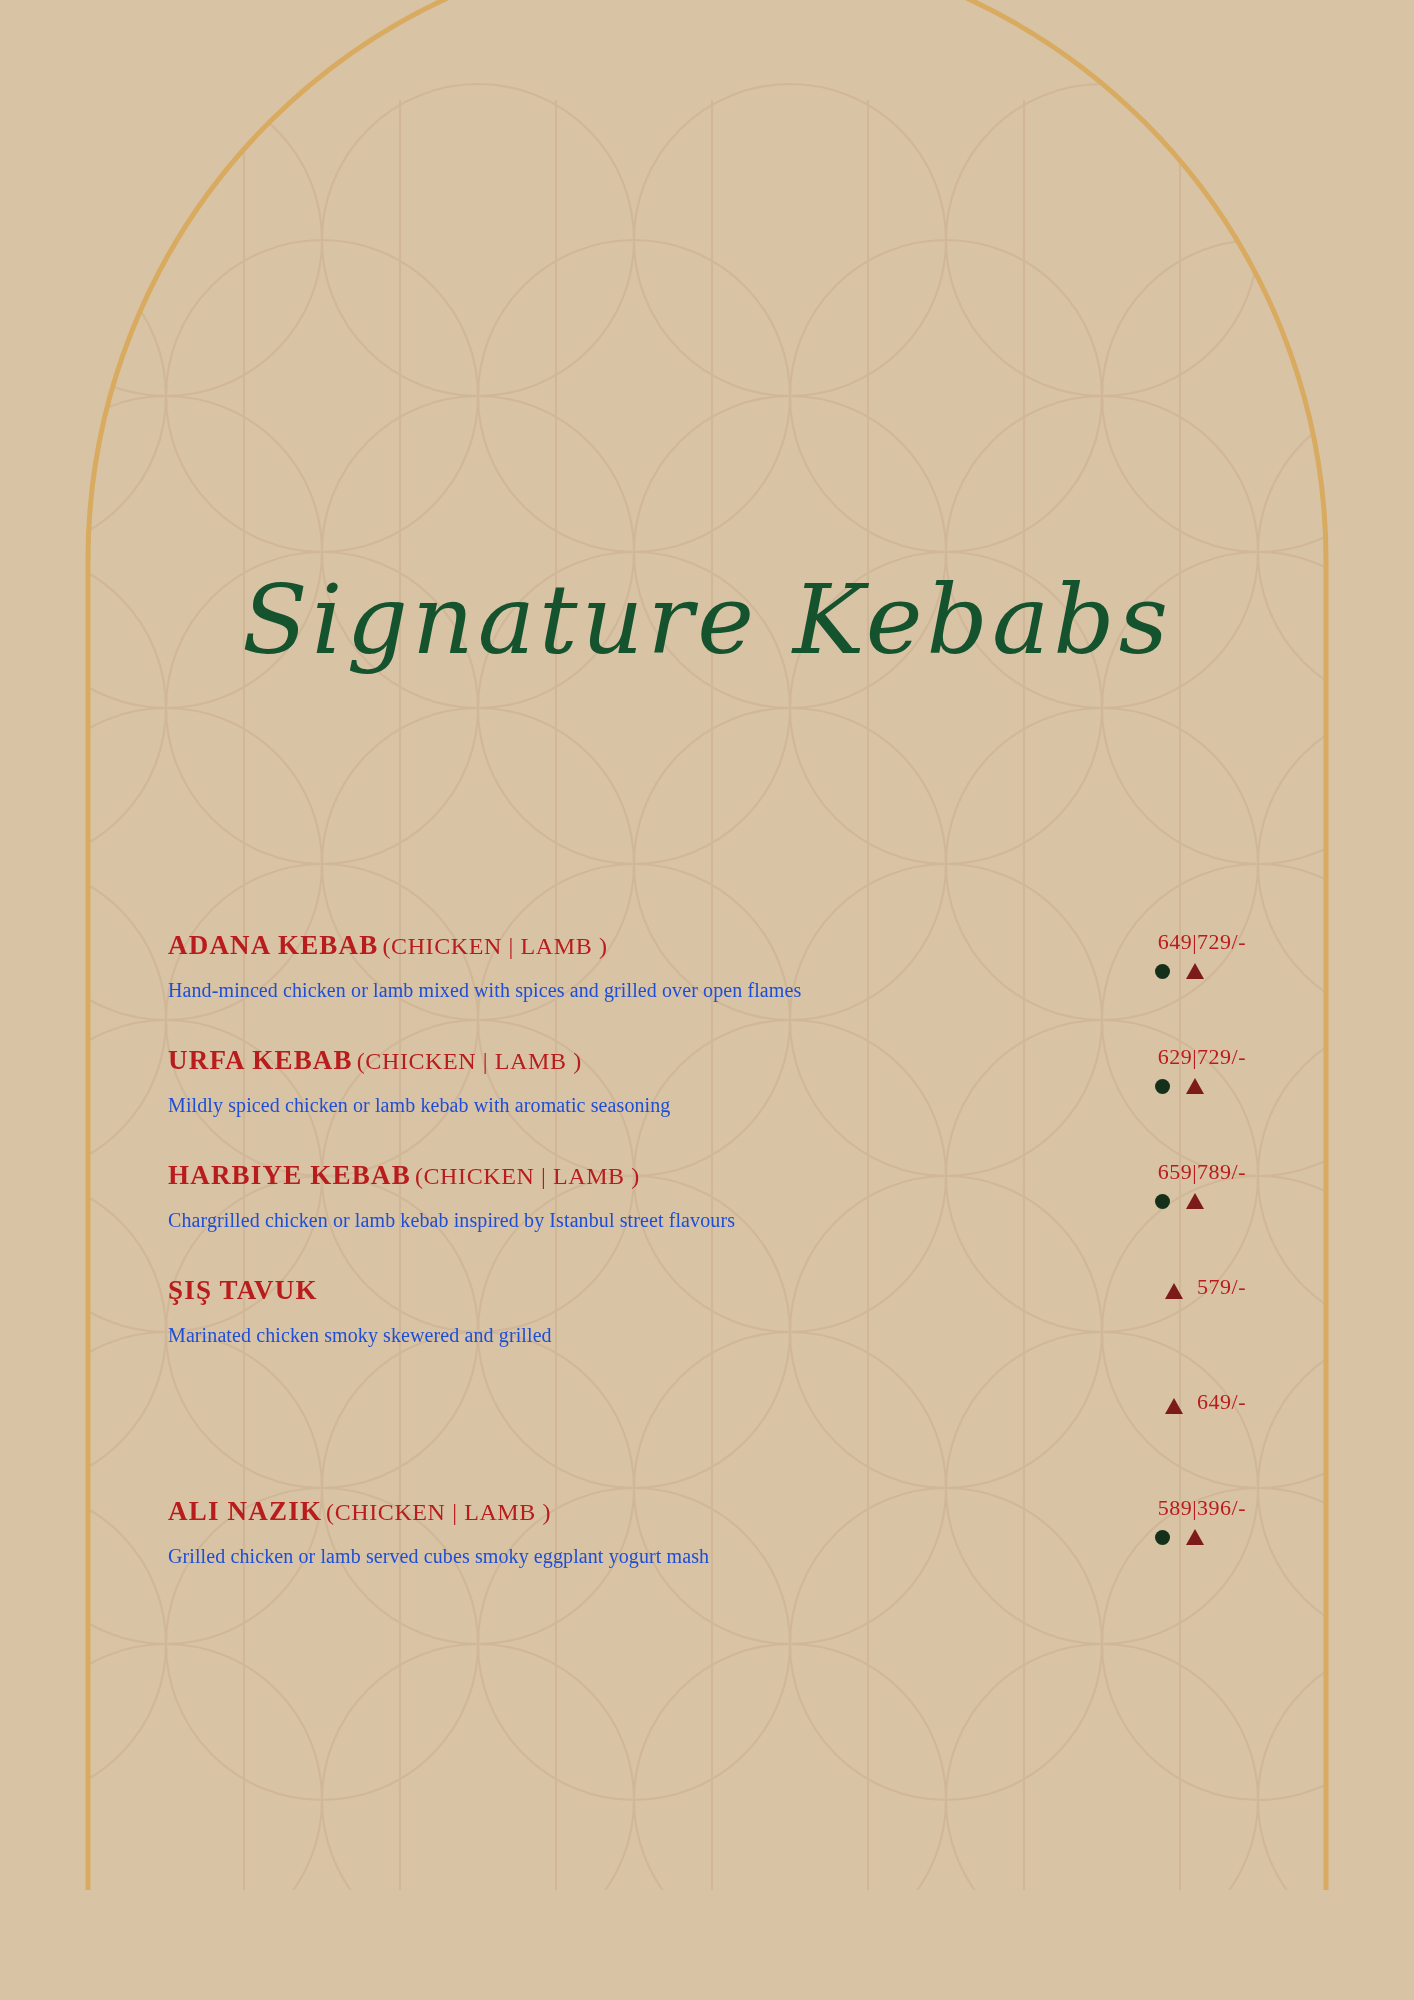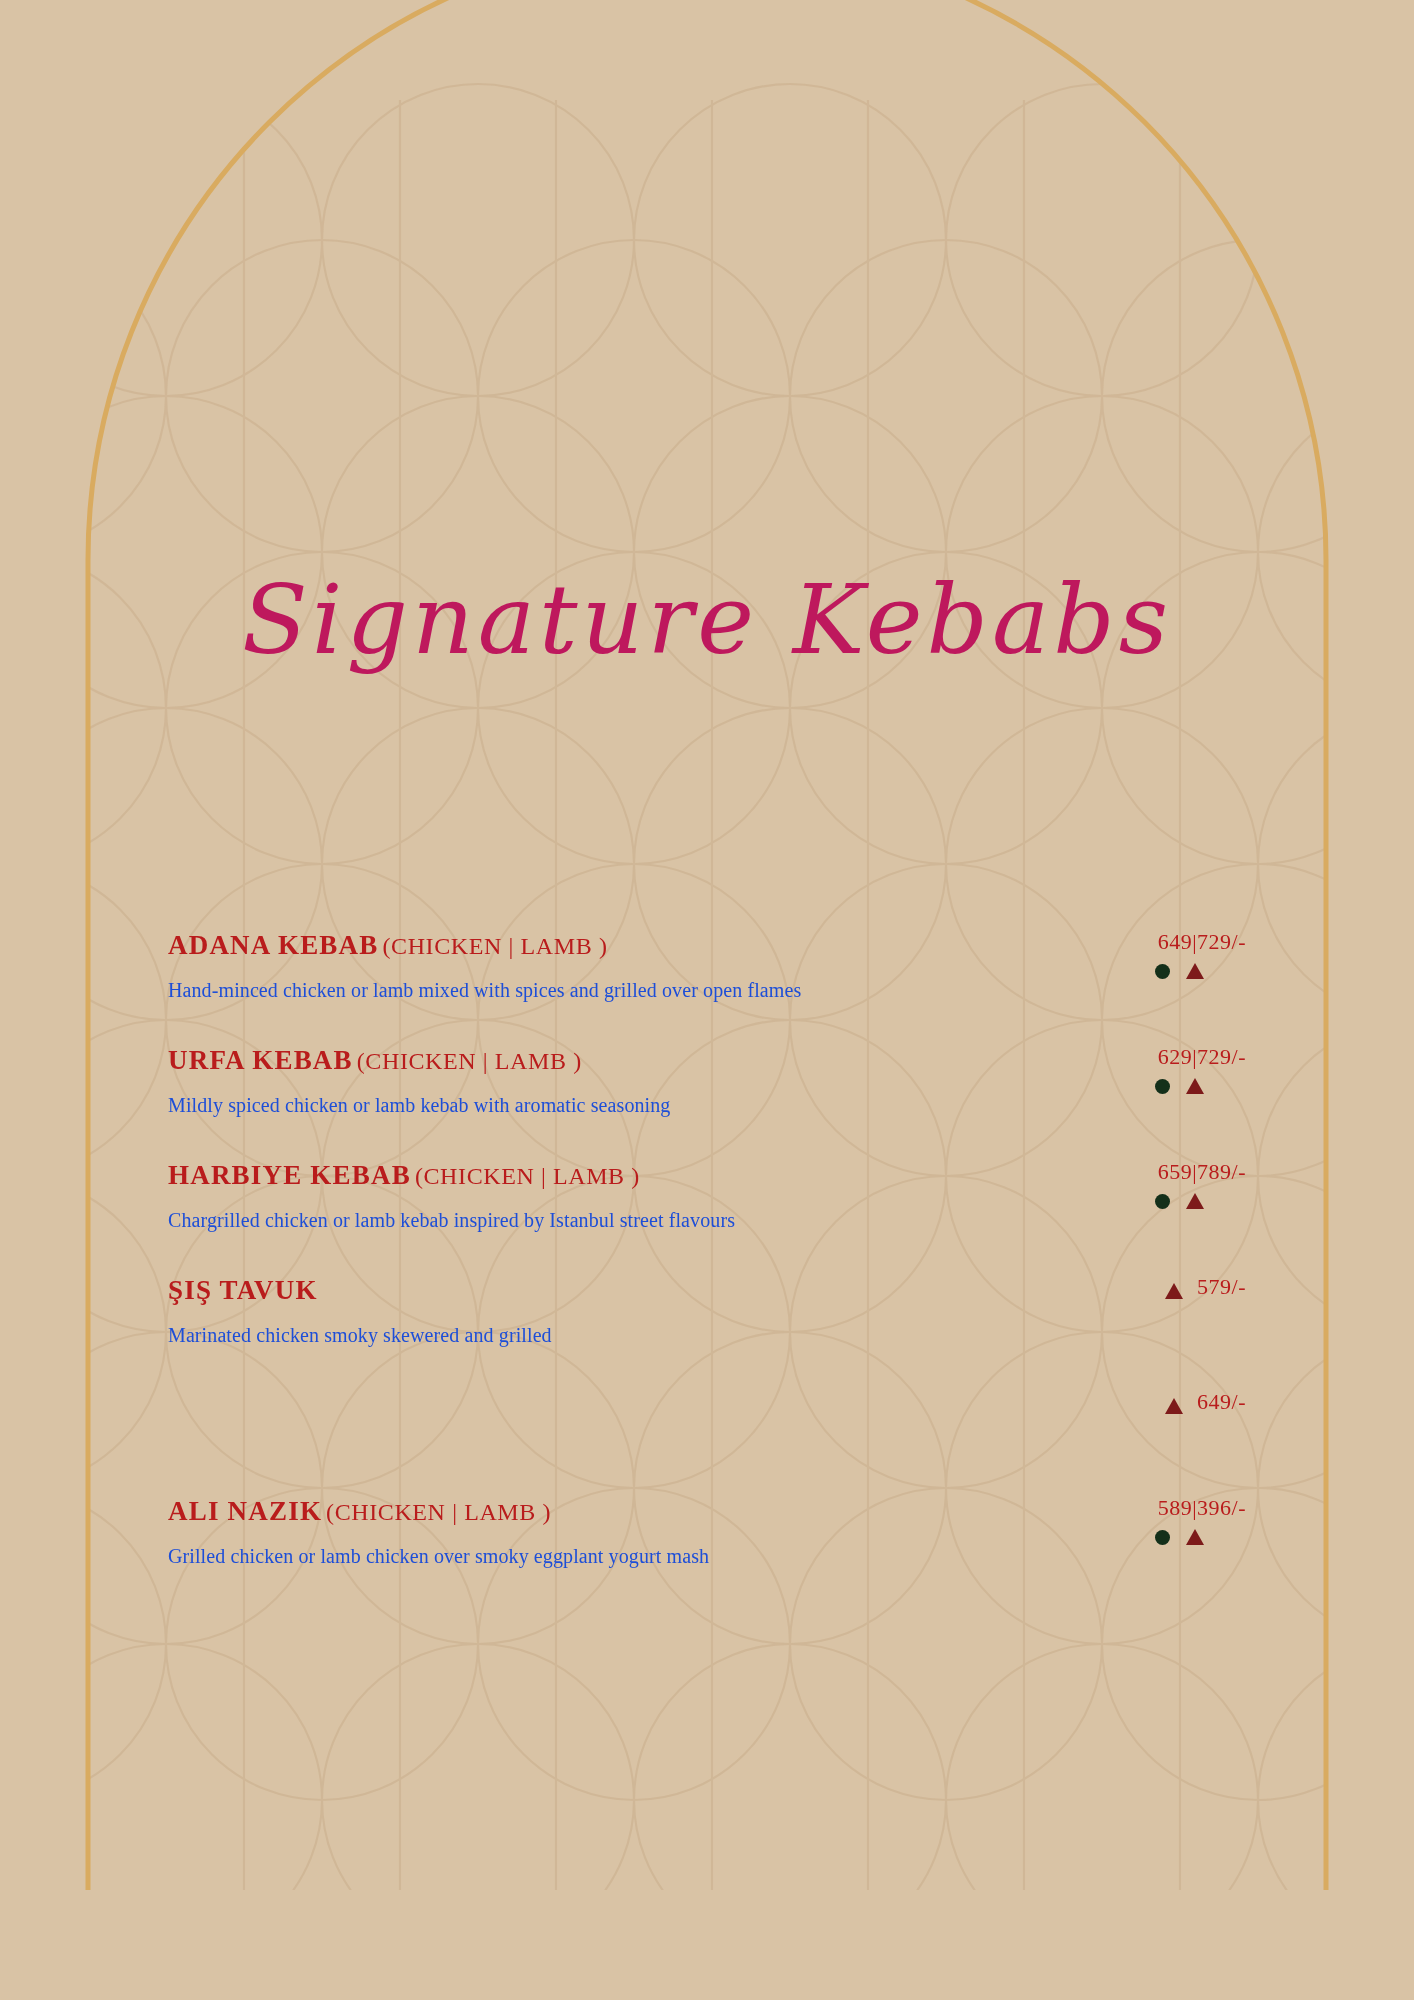--- a/index.html
+++ b/index.html
@@ -36,21 +36,21 @@
     width: 100%;
     height: 100%;
   }
 
   .menu-title {
     position: absolute;
     top: 620px;
     left: 0;
     width: 100%;
     text-align: center;
-    color: #be185d;
+    color: #14532d;
     font-family: "DejaVu Serif", serif;
     font-style: italic;
     font-weight: 400;
     font-size: 96px;
     letter-spacing: 4px;
     line-height: 1;
     transform: translateY(-50%);
   }
 
   .items {
@@ -311,21 +311,21 @@
         </div>
       </div>
     </div>
 
     <div class="item">
       <div class="item-left">
         <div class="item-name-line">
           <span class="item-name">ALI NAZIK</span>
           <span class="item-variant">(CHICKEN | LAMB )</span>
         </div>
-        <div class="item-desc">Grilled chicken or lamb chicken over smoky eggplant yogurt mash</div>
+        <div class="item-desc">Grilled chicken or lamb served cubes smoky eggplant yogurt mash</div>
       </div>
       <div class="item-right">
         <div class="price">589|396/-</div>
         <div class="marks">
           <span class="dot-veg-nonveg"></span>
           <span class="tri-spicy"></span>
         </div>
       </div>
     </div>
 

